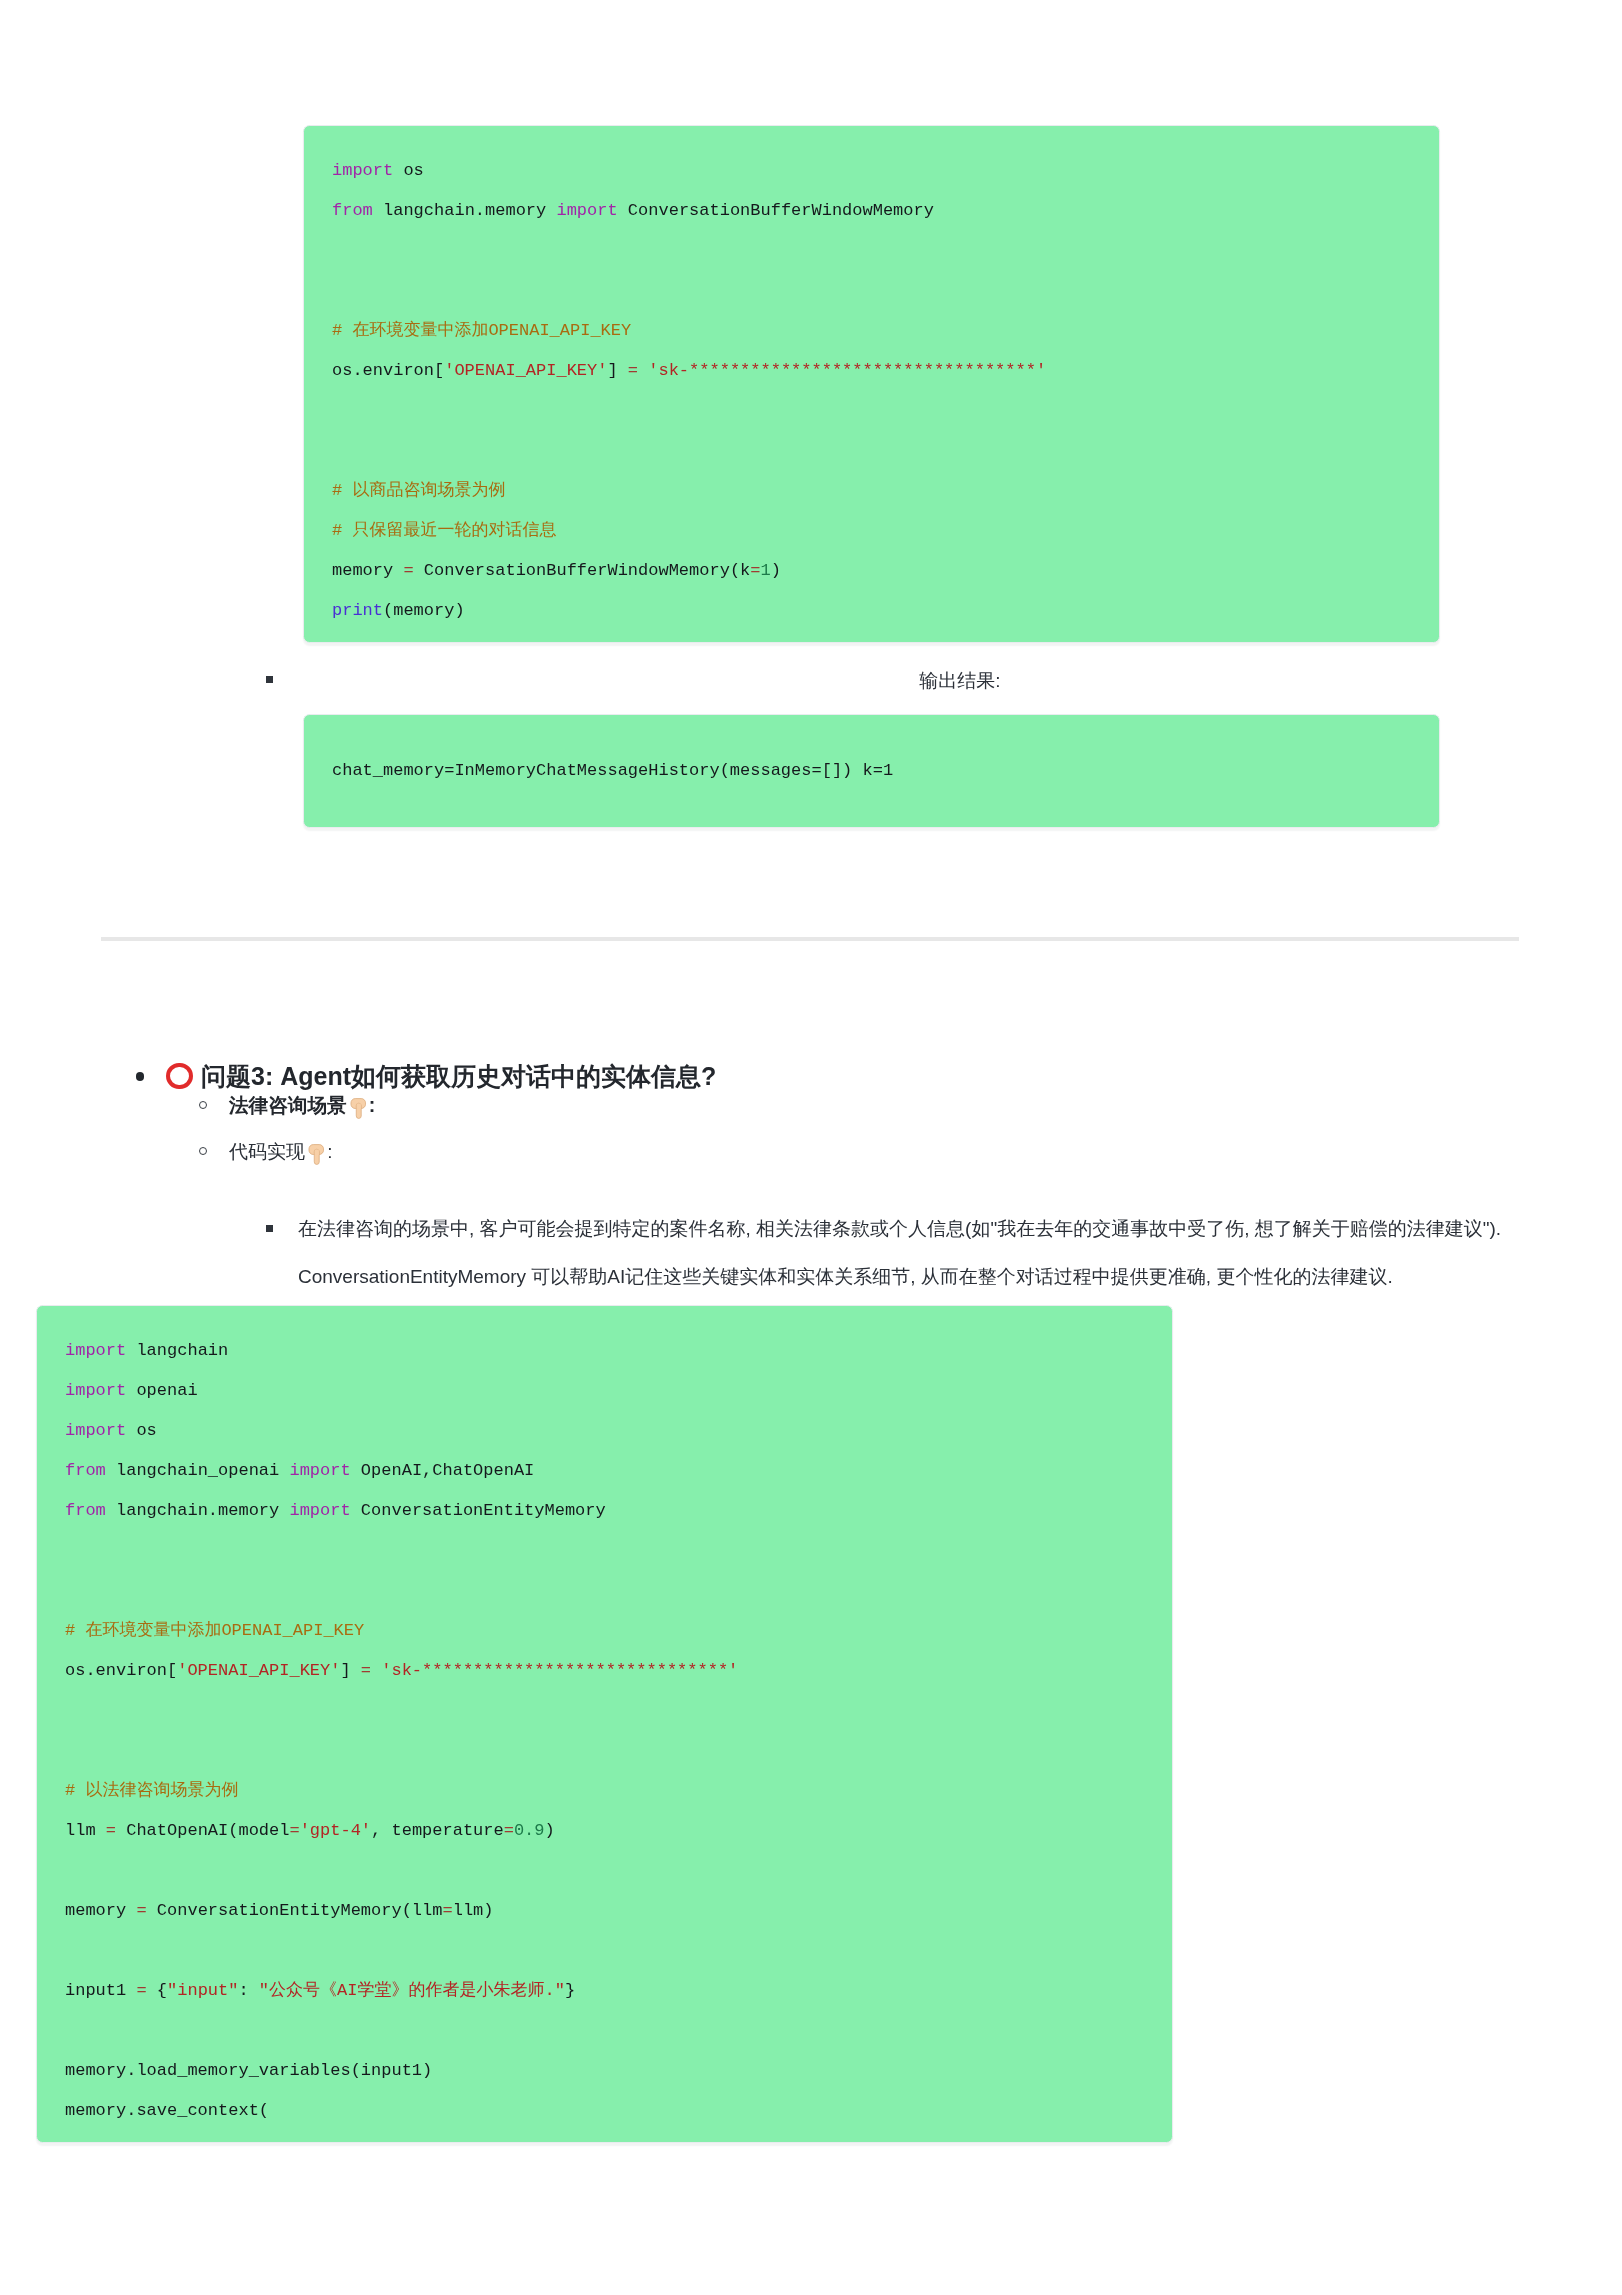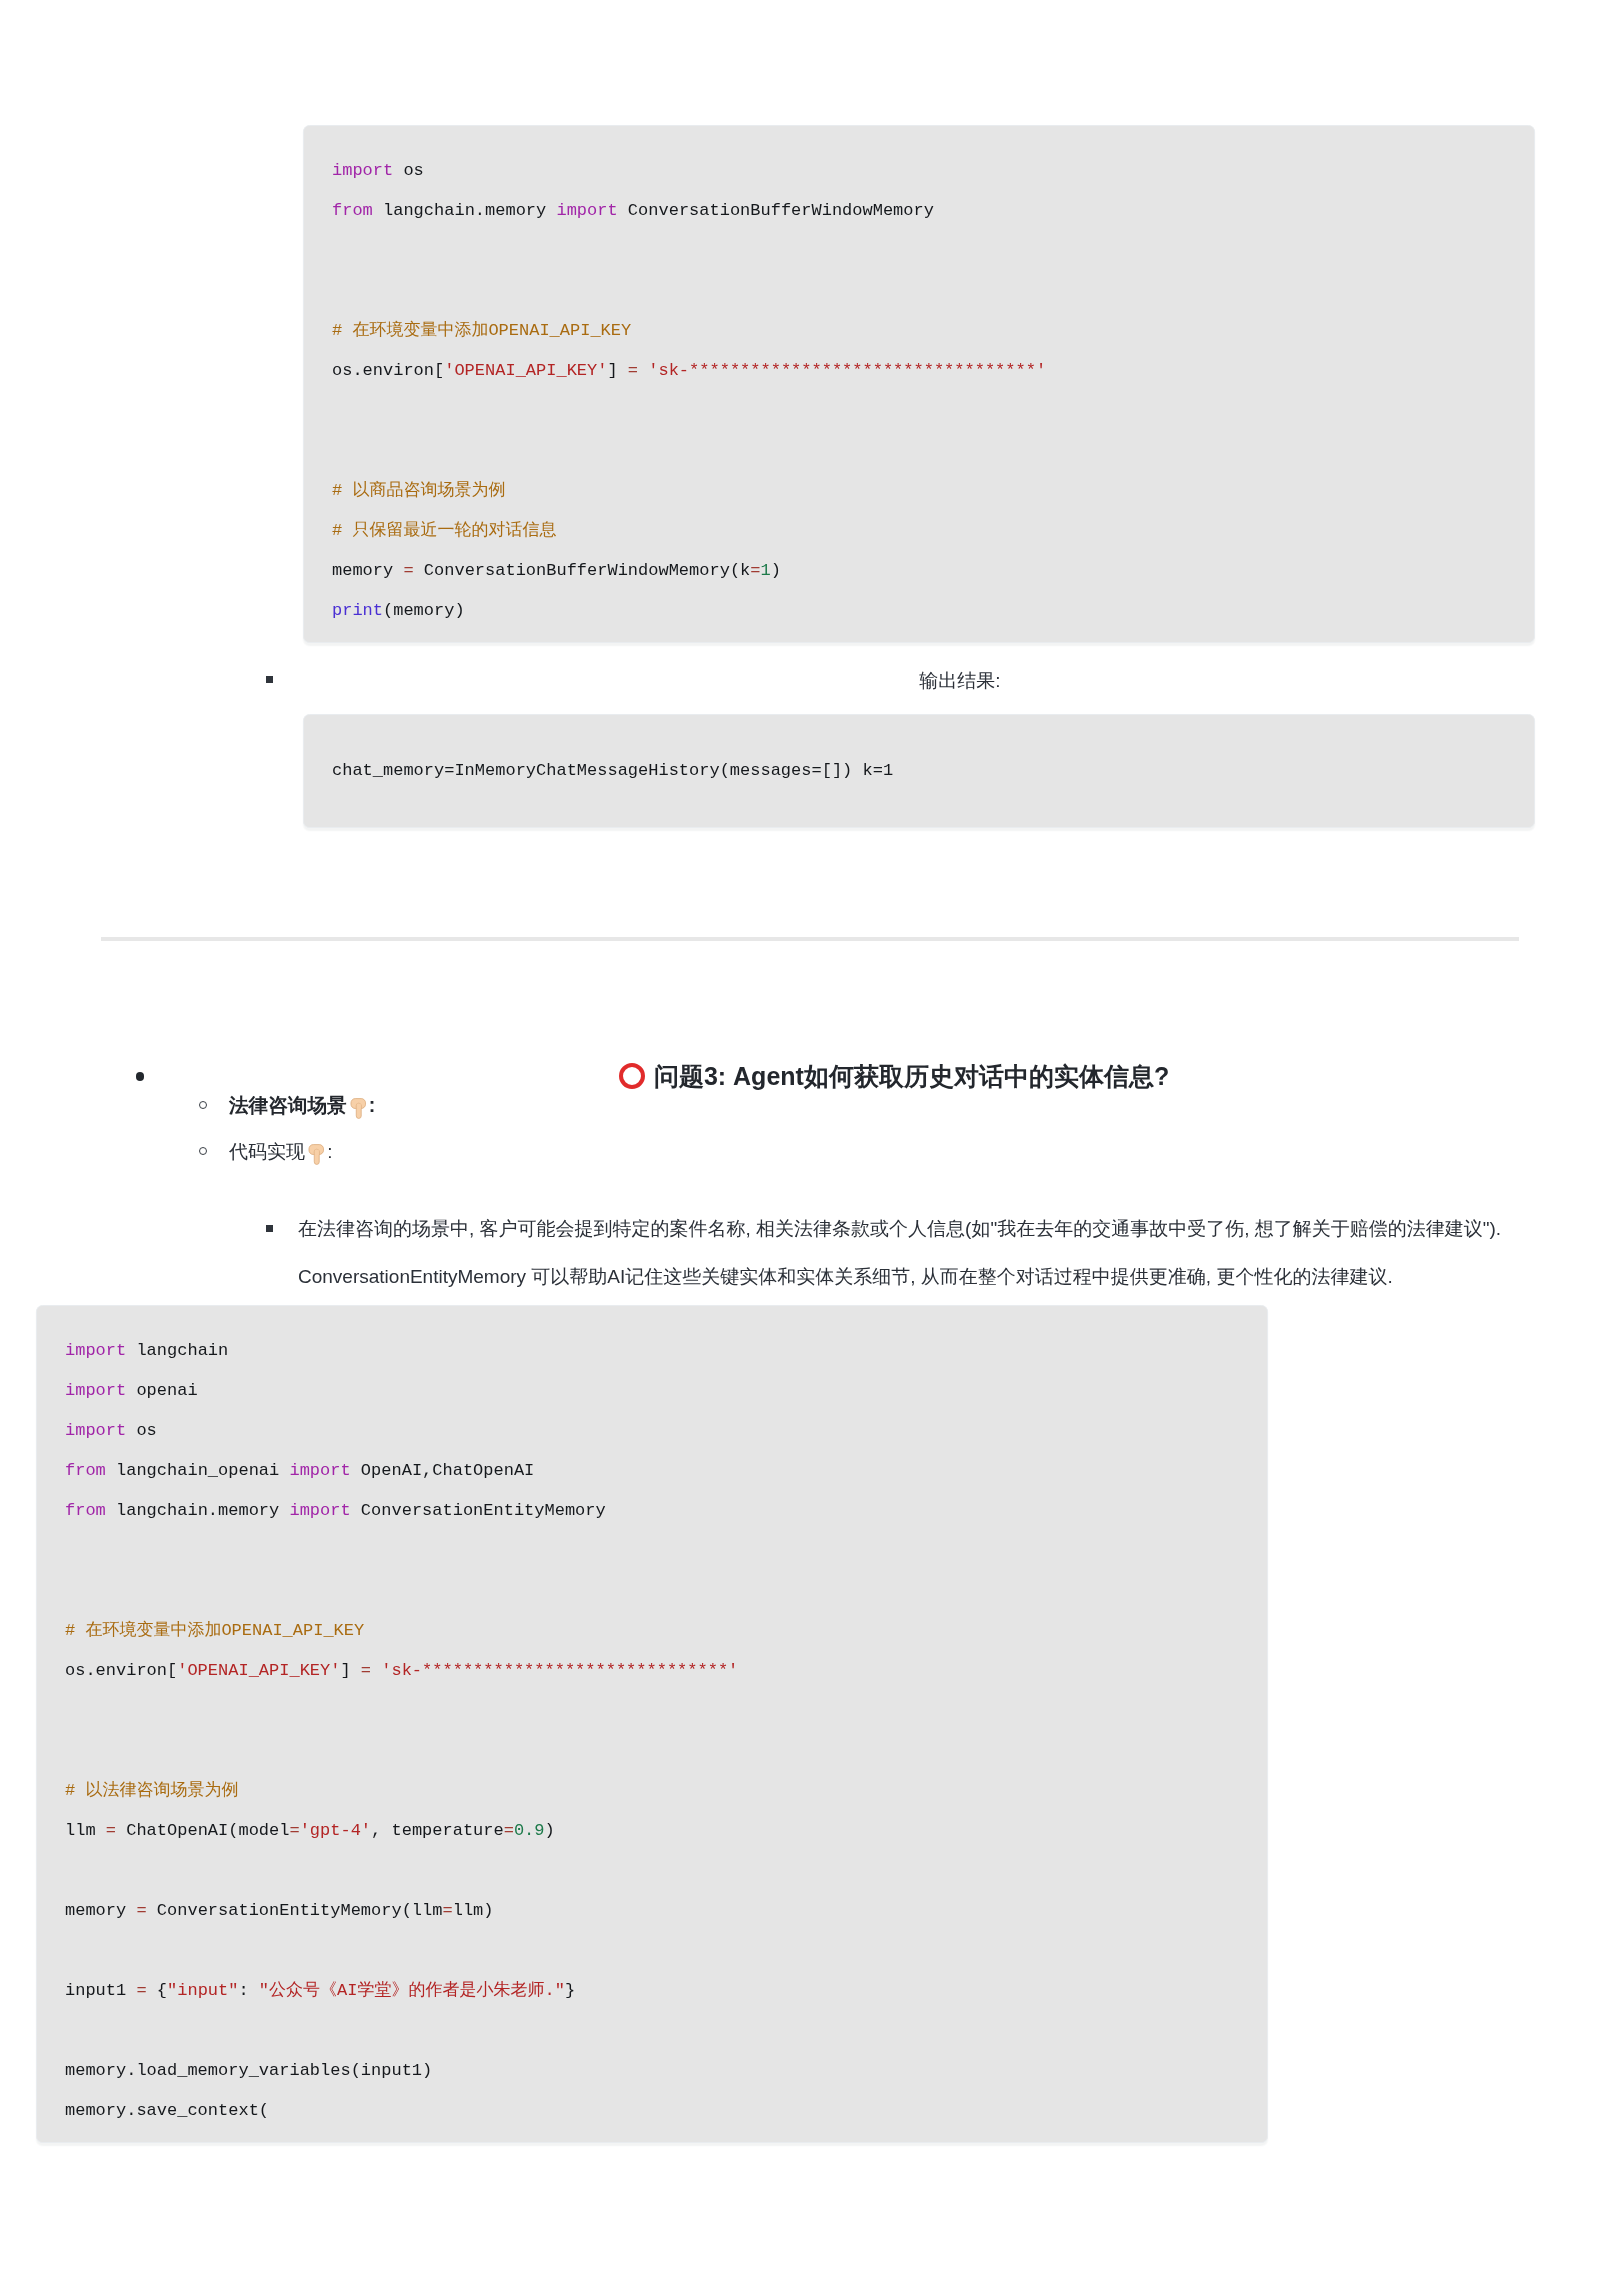--- a/index.html
+++ b/index.html
@@ -7,23 +7,23 @@
     width:1622px;height:2295px;overflow:hidden;
     font-family:"Liberation Sans","DejaVu Sans",sans-serif;
     color:#2b3038;
     -webkit-font-smoothing:antialiased;
   }
   main{position:relative;width:1622px;height:2295px;padding-top:125px;box-sizing:border-box;}
 
   
   .codeblock{
     box-sizing:border-box;
-    width:1232px;
+    width:1137px;
     margin-left:303px;
-    background:#e5e5e5;
+    background:#86efac;
     border:1.1px solid #e9ecef;
     border-radius:6.5px;
     box-shadow:0 2.7px 1.6px rgba(25,35,45,0.05);
     padding:25px 28px 11px 28px;
     font-family:"Liberation Mono","DejaVu Sans Mono",monospace;
     font-size:17px;
     line-height:40px;
     color:#15181c;
     white-space:pre;
   }
@@ -47,21 +47,21 @@
 
   .bullet{position:absolute;left:0;display:block;}
   .b-disc{top:12px;width:8.2px;height:8.2px;border-radius:50%;background:#23272d;}
   .b-circ{top:8.7px;width:6px;height:6px;border:1.6px solid #3a3f46;border-radius:50%;background:transparent;}
   .b-sq{top:8.2px;width:7px;height:7px;background:#2f343b;}
 
   .output-label-row{margin-top:25px;margin-bottom:21px;font-size:19px;line-height:25px;text-align:center;}
 
   .divider{border:0;height:4.4px;background:#e7e7e7;width:1418px;margin:109px 0 0 101px;}
 
-  .heading-row{margin-top:119px;font-size:25px;line-height:32px;font-weight:bold;color:#23272d;text-align:center;}
+  .heading-row{margin-top:119px;font-size:25px;line-height:32px;font-weight:bold;color:#23272d;}
   .red-circle{
     display:inline-block;width:18.5px;height:18.5px;
     border:4.4px solid #e12b2b;border-radius:50%;
     vertical-align:-3.8px;margin-right:1.6px;background:#fff;
   }
 
   .scene-row{font-size:19.6px;line-height:27px;font-weight:bold;color:#23272d;}
   .code-label-row{margin-top:11px;font-size:19px;line-height:27px;}
 
   .para-row{margin-top:32px;font-size:19px;line-height:48px;width:1297px;box-sizing:border-box;color:#2b3038;}

